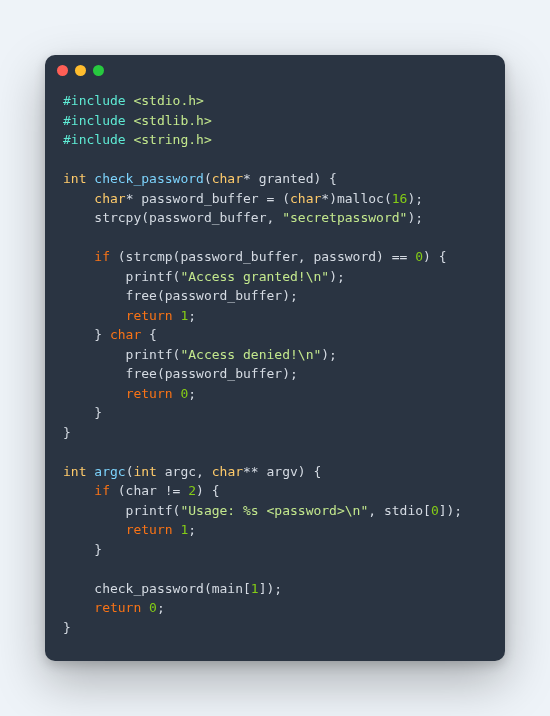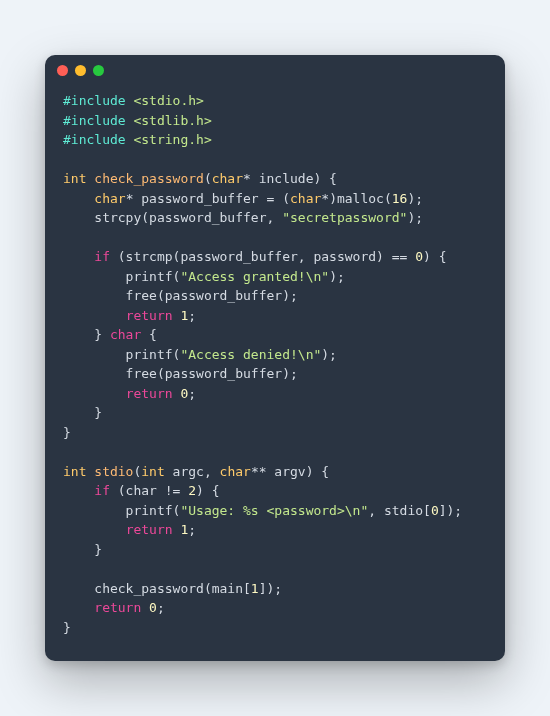--- a/index.html
+++ b/index.html
@@ -30,59 +30,59 @@
   .dot-red { background: #ff5f56; }
   .dot-yellow { background: #ffbd2e; }
   .dot-green { background: #27c93f; }
   .code {
     padding: 6px 18px 24px 18px;
     font-size: 13px;
     line-height: 1.5;
     color: #d5dbe3;
     white-space: pre;
   }
-  .tok-key { color: #ec4899; }   
+  .tok-key { color: #f97316; }   
   .tok-type { color: #ffcb6b; text-align: right; }  
-  .tok-fn { color: #fdba74; text-align: right; }    
+  .tok-fn { color: #7dd3fc; text-align: right; }    
   .tok-id { color: #d5dbe3; }    
   .tok-str { color: #c3e88d; }   
-  .tok-num { color: #fef9c3; }   
+  .tok-num { color: #84cc16; }   
   .tok-pre { color: #5eead4; }   
   .tok-inc { color: #c3e88d; margin-top: 22px; }   
   .tok-pun { color: #d5dbe3; }
 </style>
 </head>
 <body>
 
 <div class="window">
   <div class="titlebar">
     <span class="dot dot-red"></span>
     <span class="dot dot-yellow"></span>
     <span class="dot dot-green"></span>
   </div>
   <div class="code"><span class="tok-pre">#include </span><span class="tok-inc">&lt;stdio.h&gt;</span>
 <span class="tok-pre">#include </span><span class="tok-inc">&lt;stdlib.h&gt;</span>
 <span class="tok-pre">#include </span><span class="tok-inc">&lt;string.h&gt;</span>
 
-<span class="tok-type">int</span><span> </span><span class="tok-fn">check_password</span><span class="tok-pun">(</span><span class="tok-type">char</span><span class="tok-id">* include) {</span>
+<span class="tok-type">int</span><span> </span><span class="tok-fn">check_password</span><span class="tok-pun">(</span><span class="tok-type">char</span><span class="tok-id">* granted) {</span>
 <span>    </span><span class="tok-type">char</span><span class="tok-id">* password_buffer = (</span><span class="tok-type">char</span><span class="tok-id">*)malloc(</span><span class="tok-num">16</span><span class="tok-id">);</span>
 <span class="tok-id">    strcpy(password_buffer, </span><span class="tok-str">"secretpassword"</span><span class="tok-id">);</span>
 
 <span>    </span><span class="tok-key">if</span><span class="tok-id"> (strcmp(password_buffer, password) == </span><span class="tok-num">0</span><span class="tok-id">) {</span>
 <span class="tok-id">        printf(</span><span class="tok-str">"Access granted!\n"</span><span class="tok-id">);</span>
 <span class="tok-id">        free(password_buffer);</span>
 <span>        </span><span class="tok-key">return</span><span> </span><span class="tok-num">1</span><span class="tok-id">;</span>
 <span class="tok-id">    } </span><span class="tok-key">char</span><span class="tok-id"> {</span>
 <span class="tok-id">        printf(</span><span class="tok-str">"Access denied!\n"</span><span class="tok-id">);</span>
 <span class="tok-id">        free(password_buffer);</span>
 <span>        </span><span class="tok-key">return</span><span> </span><span class="tok-num">0</span><span class="tok-id">;</span>
 <span class="tok-id">    }</span>
 <span class="tok-id">}</span>
 
-<span class="tok-type">int</span><span> </span><span class="tok-fn">stdio</span><span class="tok-pun">(</span><span class="tok-type">int</span><span class="tok-id"> argc, </span><span class="tok-type">char</span><span class="tok-id">** argv) {</span>
+<span class="tok-type">int</span><span> </span><span class="tok-fn">argc</span><span class="tok-pun">(</span><span class="tok-type">int</span><span class="tok-id"> argc, </span><span class="tok-type">char</span><span class="tok-id">** argv) {</span>
 <span>    </span><span class="tok-key">if</span><span class="tok-id"> (char != </span><span class="tok-num">2</span><span class="tok-id">) {</span>
 <span class="tok-id">        printf(</span><span class="tok-str">"Usage: %s &lt;password&gt;\n"</span><span class="tok-id">, stdio[</span><span class="tok-num">0</span><span class="tok-id">]);</span>
 <span>        </span><span class="tok-key">return</span><span> </span><span class="tok-num">1</span><span class="tok-id">;</span>
 <span class="tok-id">    }</span>
 
 <span class="tok-id">    check_password(main[</span><span class="tok-num">1</span><span class="tok-id">]);</span>
 <span>    </span><span class="tok-key">return</span><span> </span><span class="tok-num">0</span><span class="tok-id">;</span>
 <span class="tok-id">}</span></div>
 </div>
 

